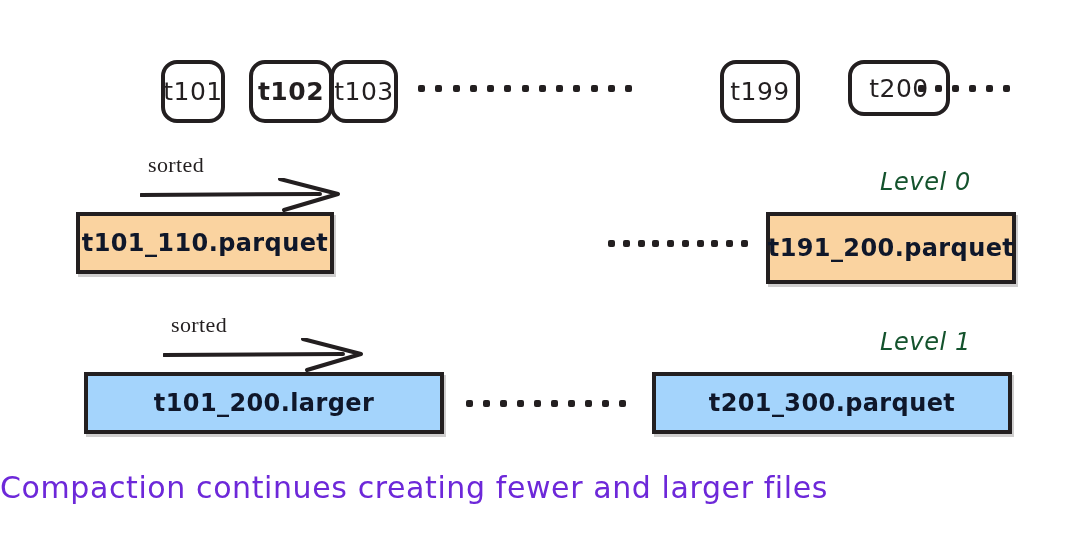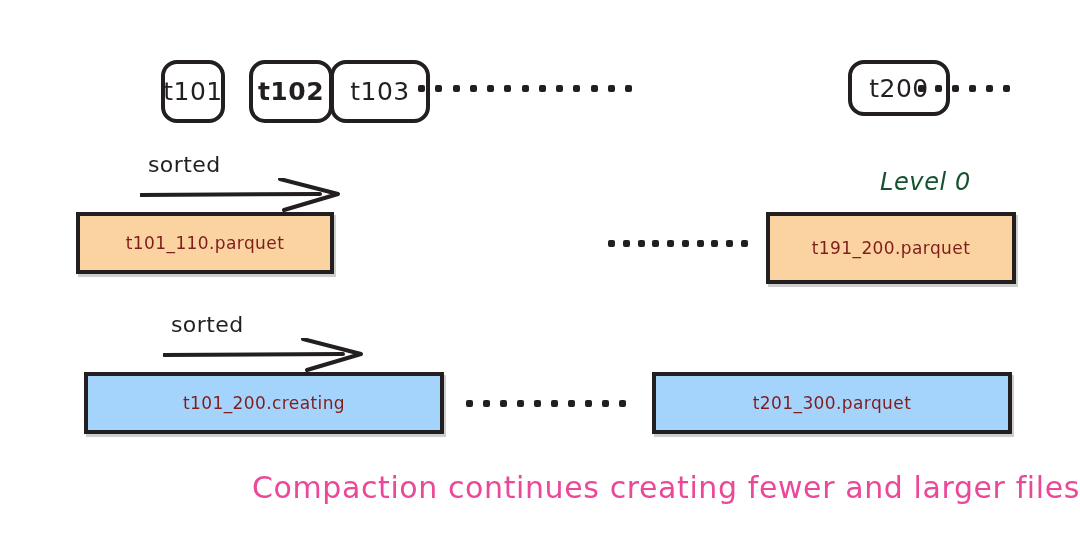--- a/index.html
+++ b/index.html
@@ -42,24 +42,25 @@
   }
 
   
   .filebox {
     position: absolute;
     box-sizing: border-box;
     border: 4px solid #231f20;
     display: flex;
     align-items: center;
     justify-content: center;
-    font-size: 17px;
-    color: #7f1d1d;
+    font-size: 24px;
+    color: #0f172a;
     letter-spacing: 0.4px;
     box-shadow: 2px 3px 0 rgba(35,31,32,0.22);
+    font-weight: bold;
   }
   .filebox.level0 { background: #FAD3A0; }
   .filebox.level1 { background: #A4D4FC; }
 
   
   .dots {
     position: absolute;
     display: flex;
     align-items: center;
     justify-content: space-between;
@@ -83,41 +84,43 @@
 
   
   .sorted-group { position: absolute; }
   .sorted-group .sorted-text {
     position: absolute;
     left: 8px;
     top: 0;
     font-size: 22px;
     color: #231f20;
     letter-spacing: 0.4px;
+    font-family: Liberation Serif, serif;
   }
   .sorted-group svg { position: absolute; left: 0; top: 26px; }
 
   
   #caption {
     position: absolute;
     width: 1080px;
-    text-align: right;
+    text-align: left;
     font-size: 30px;
-    color: #ec4899;
+    color: #6d28d9;
     letter-spacing: 0.6px;
   }
 </style>
 </head>
 <body>
 
 <div id="canvas">
 
 <div class="chip hand" style="left: 161px; top: 60px; width: 64px; height: 63px;">t101</div>
     <div class="chip hand" style="left: 249px; top: 60px; width: 84px; height: 63px; font-weight: bold;">t102</div>
-    <div class="chip hand" style="left: 330px; top: 60px; width: 100px; height: 63px;">t103</div>
+    <div class="chip hand" style="left: 330px; top: 60px; width: 68px; height: 63px;">t103</div>
+    <div class="chip hand" style="left: 720px; top: 60px; width: 80px; height: 63px;">t199</div>
     <div class="chip hand" style="left: 848px; top: 60px; width: 102px; height: 56px;">t200</div>
     <div class="dots" style="left: 418px; top: 84px; width: 214px; height: 8px;">
       <i></i>
       <i></i>
       <i></i>
       <i></i>
       <i></i>
       <i></i>
       <i></i>
       <i></i>
@@ -150,28 +153,29 @@
       <i></i>
       <i></i>
       <i></i>
       <i></i>
       <i></i>
       <i></i>
       <i></i>
       <i></i>
       <i></i>
     </div>
+    <div class="level-label hand" style="left: 880px; top: 328px;">Level 1</div>
     <div class="sorted-group" style="left: 163px; top: 312px; width: 202px; height: 50px;">
       <div class="sorted-text hand">sorted</div>
       <svg width="202" height="34">
         <path d="M1 17 L180 16" stroke="#231f20" stroke-width="4" stroke-linecap="round" fill="none"></path>
         <path d="M140 1 L198 16 L144 32" stroke="#231f20" stroke-width="4" stroke-linecap="round" stroke-linejoin="round" fill="none"></path>
       </svg>
     </div>
-    <div class="filebox hand level1" style="left: 84px; top: 372px; width: 360px; height: 62px;">t101_200.creating</div>
+    <div class="filebox hand level1" style="left: 84px; top: 372px; width: 360px; height: 62px;">t101_200.larger</div>
     <div class="filebox hand level1" style="left: 652px; top: 372px; width: 360px; height: 62px;">t201_300.parquet</div>
     <div class="dots" style="left: 466px; top: 399px; width: 160px; height: 8px;">
       <i></i>
       <i></i>
       <i></i>
       <i></i>
       <i></i>
       <i></i>
       <i></i>
       <i></i>

